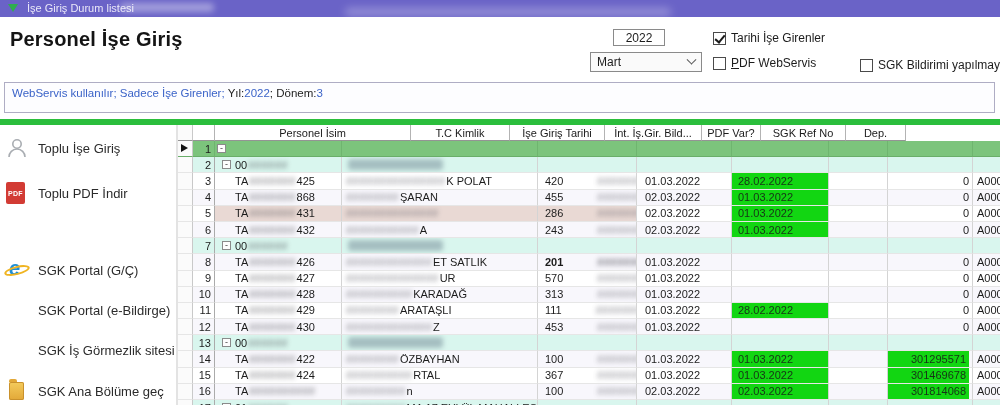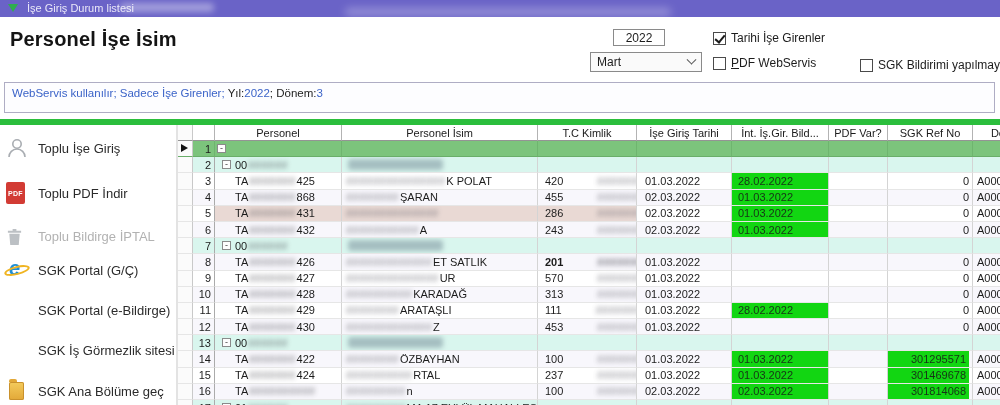--- a/index.html
+++ b/index.html
@@ -86,21 +86,21 @@
 </head>
 <body>
 
 <div class="titlebar">
   <span class="tb-tri"></span>
   <span class="tb-text">İşe Giriş Durum listesi</span>
   <span class="tb-blob1"></span>
   <span class="tb-blob2"></span>
 </div>
 
-<div class="page-title">Personel İşe İsim</div>
+<div class="page-title">Personel İşe Giriş</div>
 <input class="year-input" value="2022" style="">
 <div class="combo">
   <span class="combo-label">Mart</span>
   <span class="combo-chev"></span>
 </div>
 <div class="cb-row" style="left:713px;top:31px;">
   <span class="cb checked"></span>
   <span>Tarihi İşe Girenler</span>
 </div>
 <div class="cb-row" style="left:713px;top:56px;">
@@ -127,28 +127,20 @@
         </svg>
       </span>
       <span class="sb-label">Toplu İşe Giriş</span>
     </div>
     <div class="sb-item" style="top: 54px;">
       <span class="sb-ico">
         <span class="pdf-ic">PDF</span>
       </span>
       <span class="sb-label">Toplu PDF İndir</span>
     </div>
-    <div class="sb-item disabled" style="top: 97px;">
-      <span class="sb-ico">
-        <svg width="17" height="19" viewBox="0 0 18 20">
-          <path fill="#BCC0C4" d="M7 2h4v2h5v2H2V4h5zM3.5 7h11l-1 12h-9z"></path>
-        </svg>
-      </span>
-      <span class="sb-label">Toplu Bildirge İPTAL</span>
-    </div>
     <div class="sb-item" style="top: 131px;">
       <span class="sb-ico">
         <span class="ie-wrap">
           <span class="ie-e">e</span>
           <span class="ie-ring"></span>
         </span>
       </span>
       <span class="sb-label">SGK Portal (G/Ç)</span>
     </div>
     <div class="sb-item" style="top: 171px;">
@@ -165,21 +157,20 @@
       </span>
       <span class="sb-label">SGK Ana Bölüme geç</span>
     </div>
   </div>
 <div class="splitter"></div>
 
 <div class="grid" id="grid">
     <div class="grow ghead">
       <div class="gcell hcell indcell" style="width: 15px;"></div>
       <div class="gcell hcell" style="width: 22px;"></div>
-      <div class="gcell hcell" style="width: 127px;">Personel</div>
       <div class="gcell hcell" style="width: 196px;">Personel İsim</div>
       <div class="gcell hcell" style="width: 99px;">T.C Kimlik</div>
       <div class="gcell hcell" style="width: 95px;">İşe Giriş Tarihi</div>
       <div class="gcell hcell" style="width: 97px;">İnt. İş.Gir. Bild...</div>
       <div class="gcell hcell" style="width: 59px;">PDF Var?</div>
       <div class="gcell hcell" style="width: 85px;">SGK Ref No</div>
       <div class="gcell hcell" style="width: 60px;">Dep.</div>
     </div>
     <div class="grow total">
       <div class="gcell indcell" style="width: 15px;">
@@ -501,21 +492,21 @@
       <div class="gcell pcell" style="width: 127px;">
         <span>TA</span>
         <span class="bz code">#######</span>
         <span>424</span>
       </div>
       <div class="gcell icell" style="width: 196px;">
         <span class="bz">##########</span>
         <span>RTAL</span>
       </div>
       <div class="gcell tcell" style="width: 99px;">
-        <span>237</span>
+        <span>367</span>
         <span class="bz">#######</span>
         <span>98</span>
       </div>
       <div class="gcell datecell" style="width: 95px;">01.03.2022</div>
       <div class="gcell intcell" style="width: 97px;">
         <div class="greenfill">01.03.2022</div>
       </div>
       <div class="gcell" style="width: 59px;"></div>
       <div class="gcell refcell" style="width: 85px;">
         <div class="greenfill refgreen">301469678</div>

